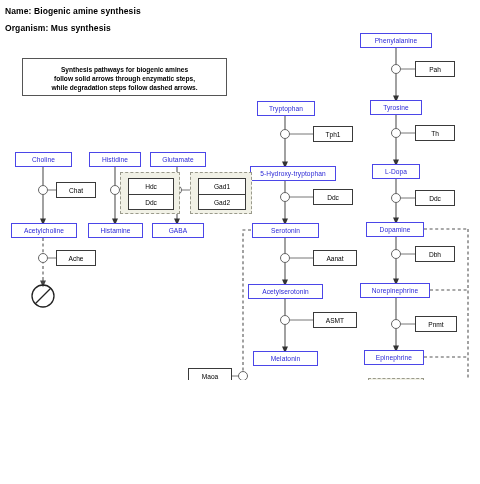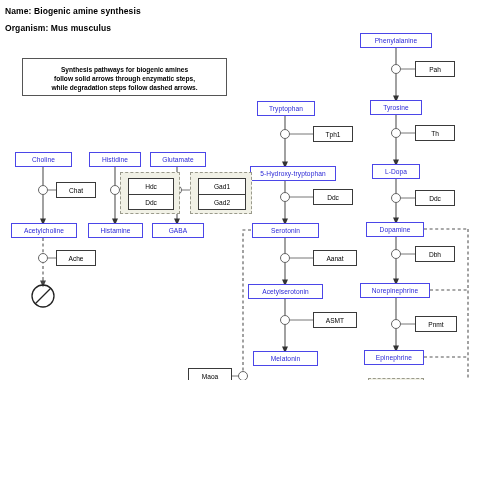--- a/index.html
+++ b/index.html
@@ -95,21 +95,21 @@
     white-space: nowrap;
   }
   .grp-cell.second { border-top: 1px solid #3a3a3a; }
 </style>
 </head>
 <body>
 
 <div id="canvas">
 
   <div class="hdr" style="left:5px; top:6px;">Name: Biogenic amine synthesis</div>
-  <div class="hdr" style="left:5px; top:23px;">Organism: Mus musculus</div>
+  <div class="hdr" style="left:5px; top:23px;">Organism: Mus synthesis</div>
 
   <div class="legend-box" style="left:22px; top:58px; width:205px; height:38px;">
     <div class="legend-text" style="top:6px;">Synthesis pathways for biogenic amines</div>
     <div class="legend-text" style="top:15px;">follow solid arrows through enzymatic steps,</div>
     <div class="legend-text" style="top:24px;">while degradation steps follow dashed arrows.</div>
   </div>
 
   <svg id="wires" viewBox="0 0 480 484">
     <defs>
       <marker id="ah" markerWidth="7" markerHeight="7" refX="3.2" refY="3" orient="auto">

